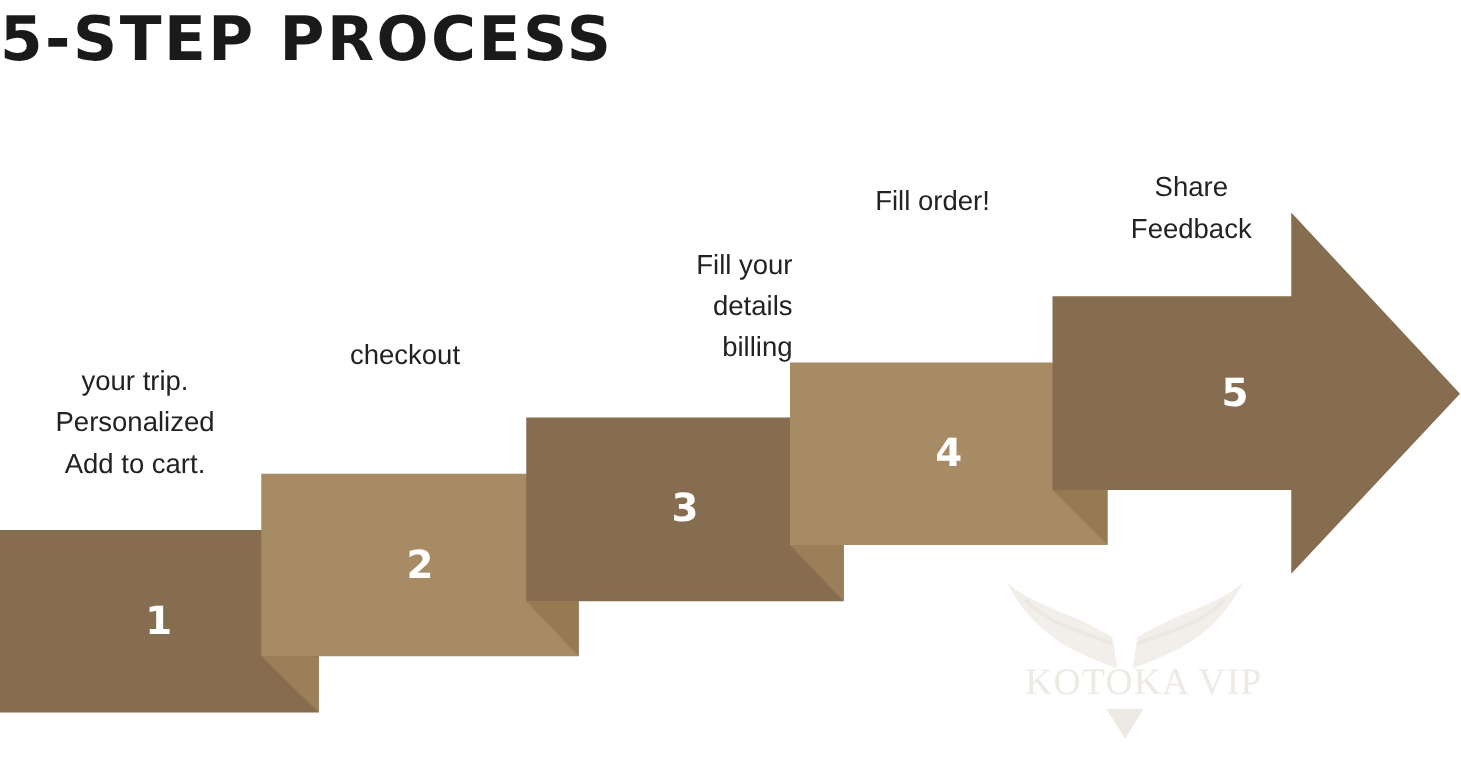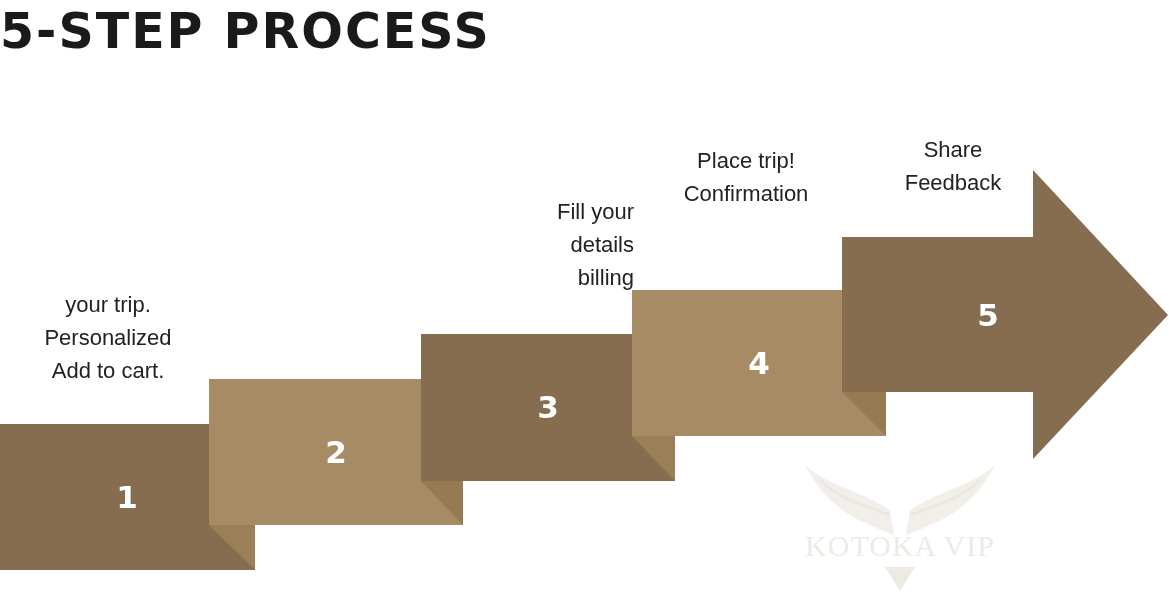--- a/index.html
+++ b/index.html
@@ -17,21 +17,21 @@
     }
     .label span { display: block; }
     .num {
       position: absolute; color: #ffffff; font-family: "DejaVu Sans", sans-serif;
       font-weight: bold; font-size: 31px; line-height: 36px; text-align: center; width: 60px;
     }
     .watermark {
       position: absolute; left: 790px; top: 455px; width: 220px; height: 140px; opacity: 0.9;
     }
     .watermark-text {
-      position: absolute; left: 0; top: 74px; width: 220px; text-align: center;
+      position: absolute; left: 0; top: 74px; width: 220px; text-align: right;
       font-family: "Liberation Serif", serif; font-size: 30px; color: #ece8e1; letter-spacing: 1px;
     }
   </style>
 </head>
 <body>
 
 <div class="title">5-STEP PROCESS</div>
 
 <svg class="diagram" width="1169" height="616" viewBox="0 0 1169 616">
 
@@ -55,29 +55,29 @@
 <div class="num" style="left:518px; top:389px;">3</div>
 <div class="num" style="left:729px; top:345px;">4</div>
 <div class="num" style="left:958px; top:297px;">5</div>
 
 <div class="label" style="left:8px; width:200px; top:288px;">
   <span>your trip.</span>
   <span>Personalized</span>
   <span>Add to cart.</span>
 </div>
 <div class="label" style="left:224px; width:200px; top:267px;">
+  <span>checkout</span>
 </div>
 <div class="label" style="left:434px; width:200px; top:195px;text-align:right;">
   <span>Fill your</span>
   <span>details</span>
   <span>billing</span>
 </div>
 <div class="label" style="left:646px; width:200px; top:144px;">
-  <span>Place trip!</span>
-  <span>Confirmation</span>
+  <span>Fill order!</span>
 </div>
 <div class="label" style="left:853px; width:200px; top:133px;">
   <span>Share</span>
   <span>Feedback</span>
 </div>
 
 <div class="watermark">
   <svg width="220" height="140" viewBox="0 0 220 140">
     <path d="M104,80 C80,70 40,60 15,10 C35,30 70,35 100,55 Z" fill="#f1eee8"></path>
     <path d="M116,80 C140,70 180,60 205,10 C185,30 150,35 120,55 Z" fill="#f1eee8"></path>

